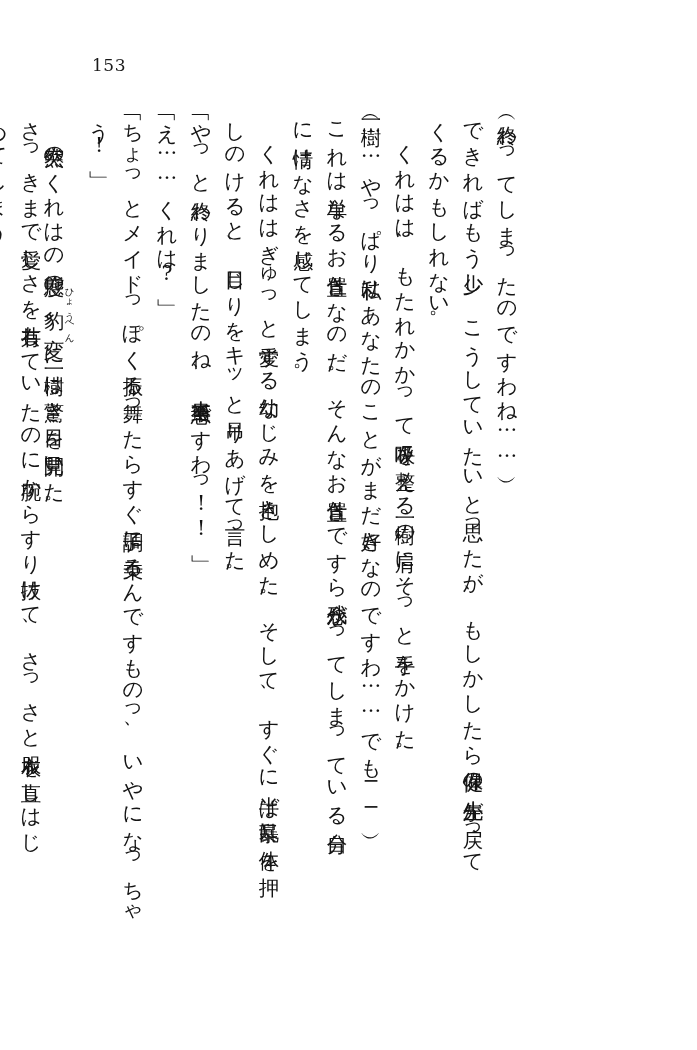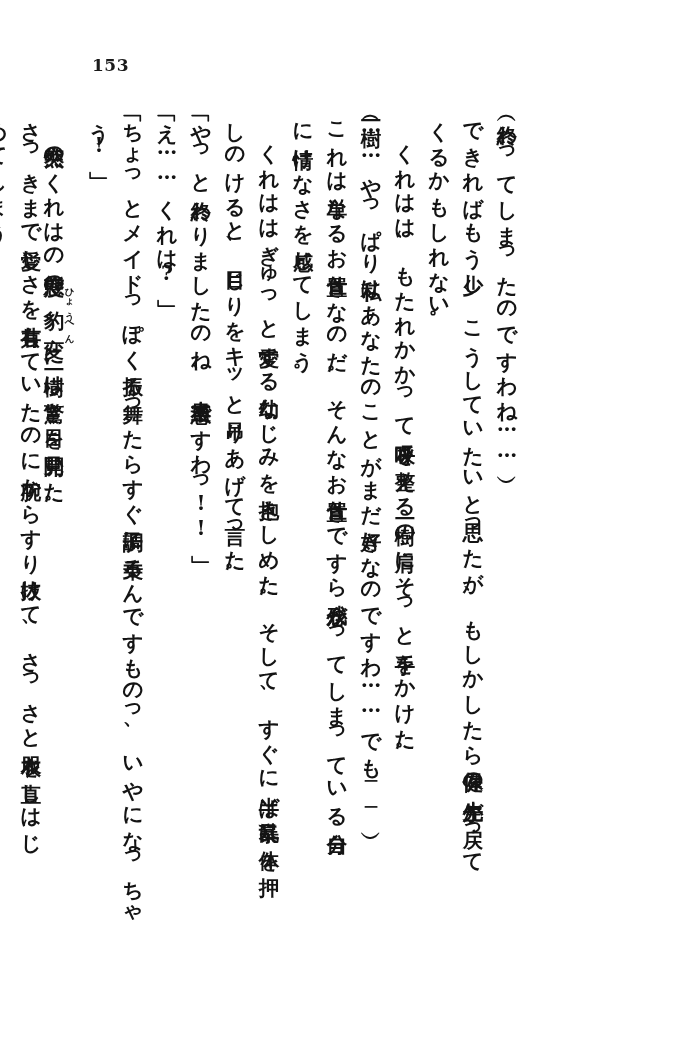--- a/index.html
+++ b/index.html
@@ -16,21 +16,20 @@
     overflow: hidden;
   }
 
   #page {
     position: absolute;
     left: 0;
     top: 0;
     width: 569px;
     height: 1050px;
     background: #fff;
-    font-weight: bold;
   }
 
   
   #page-number {
     position: absolute;
     left: 92px;
     top: 55px;
     font-size: 17px;
     font-family: "DejaVu Serif", "Liberation Serif", serif;
     letter-spacing: 0.5px;

